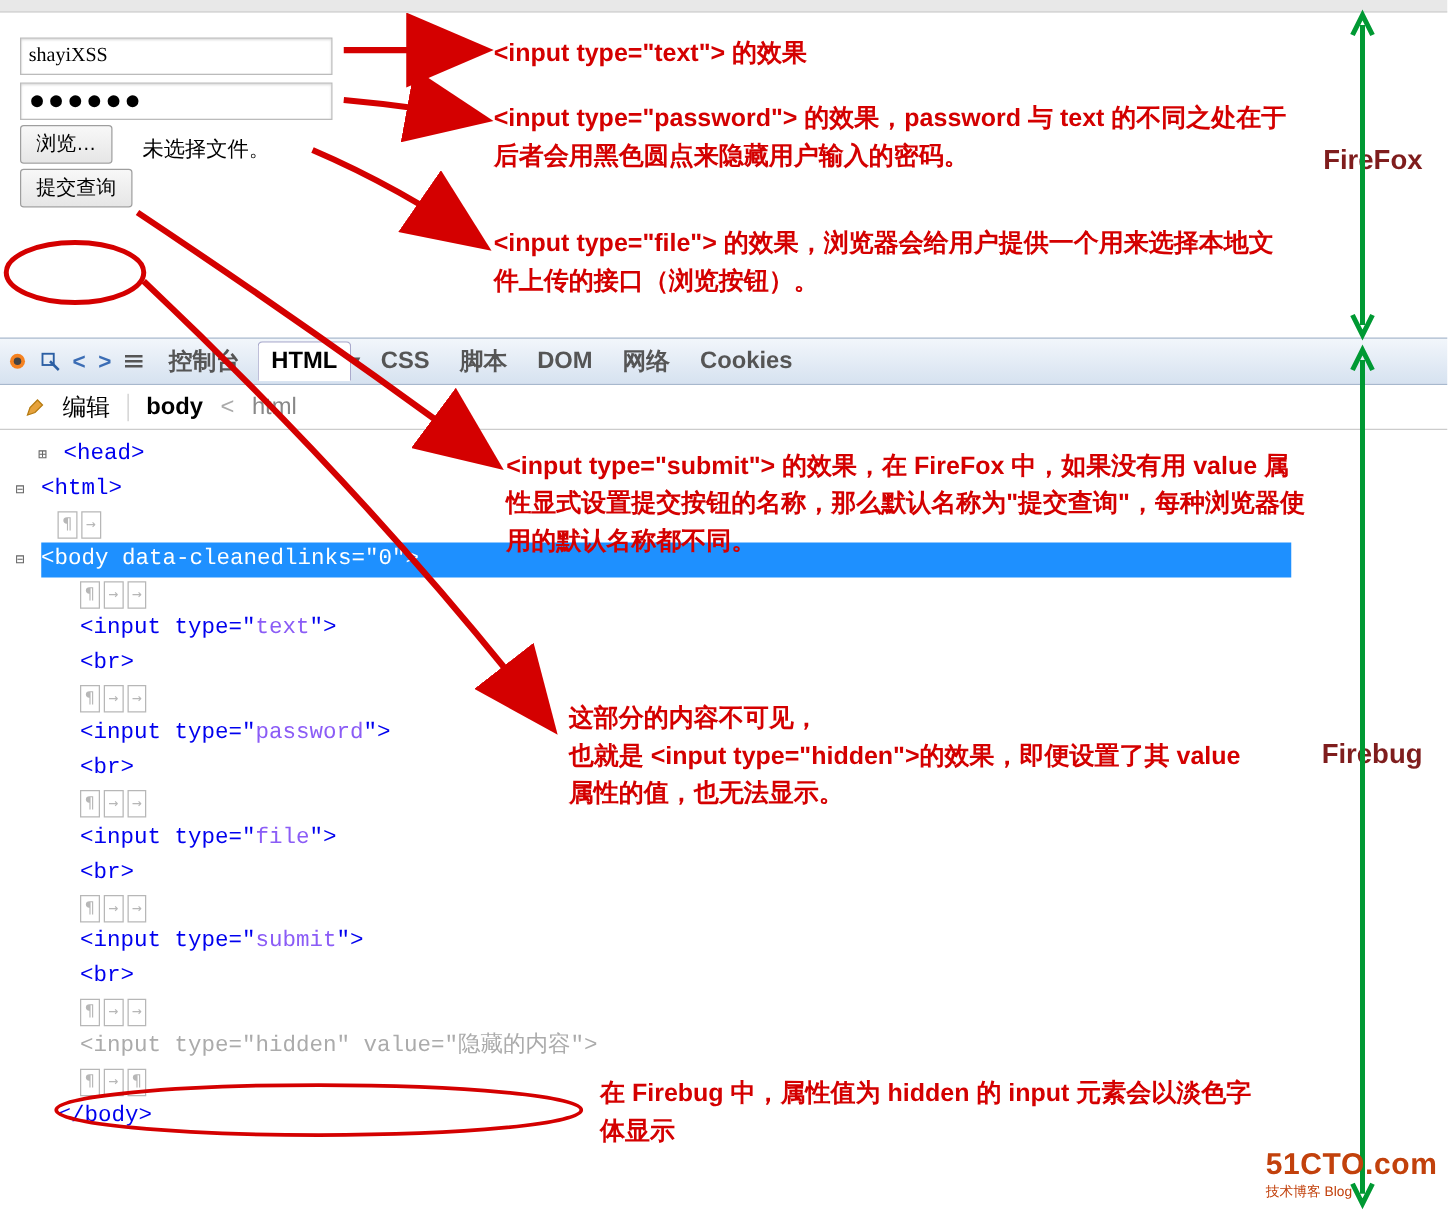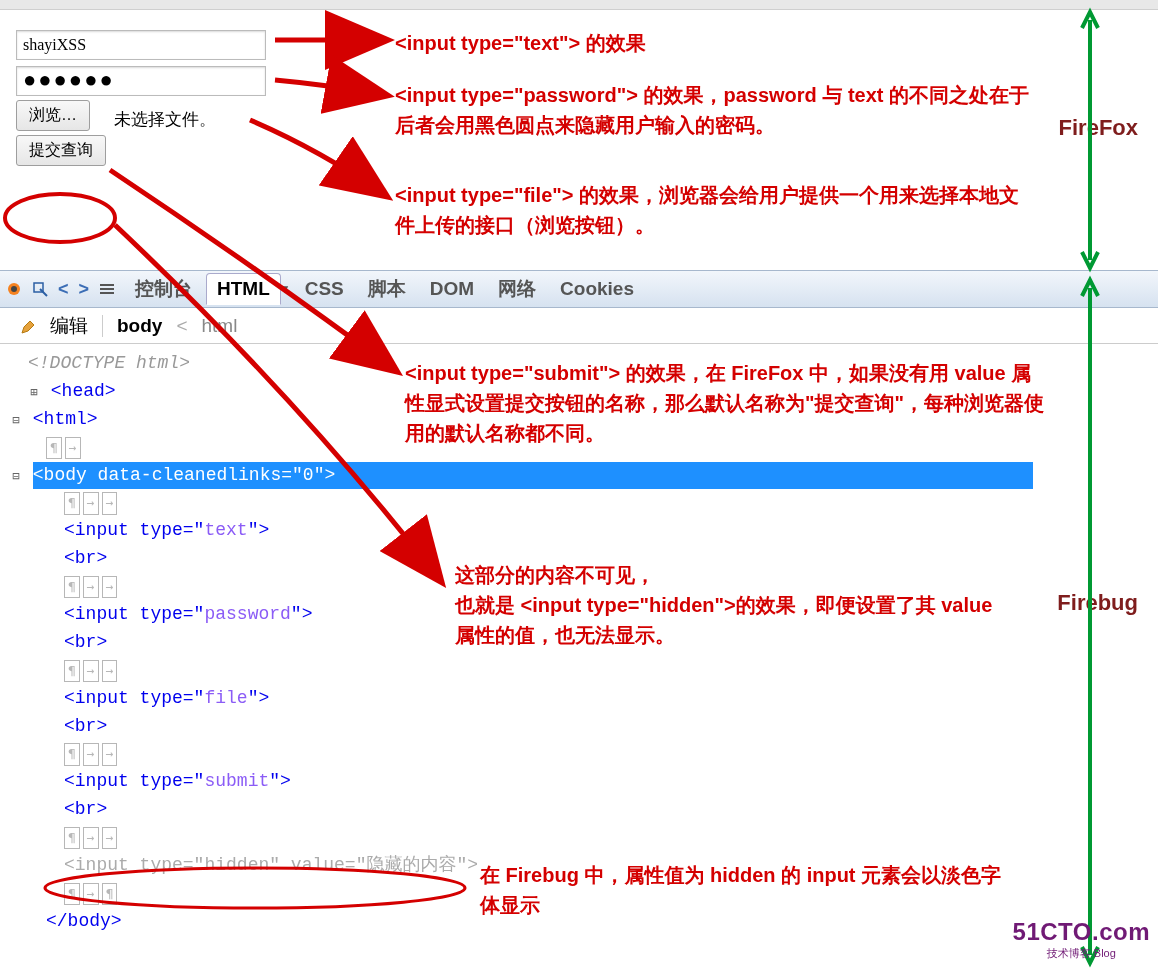--- a/index.html
+++ b/index.html
@@ -140,22 +140,22 @@
   .hl-line .attr-val { color:#fff;}
   .indent1 { padding-left:18px;}
   .indent2 { padding-left:36px;}
   .indent3 { padding-left:54px;}
   
   .overlay { position:absolute; left:0; top:0; pointer-events:none;}
   .watermark {
     position:absolute;
     right:8px;
     bottom:8px;
-    text-align:center;
-    color:#701a75;
+    text-align:left;
+    color:#c2410c;
     font-family:Arial,sans-serif;
   }
   .watermark .l1 { font-size:24px; font-weight:bold; letter-spacing:0.5px;}
   .watermark .l2 { font-size:11px;}
   .nav-arrows { color:#3b6db5; font-weight:bold; font-size:18px; cursor:pointer;}
 </style>
 </head>
 <body>
 
 <div class="top-chrome"></div>
@@ -211,21 +211,20 @@
       </svg>
   </span>
   <span>编辑</span>
   <span class="divider"></span>
   <span class="crumb-body">body</span>
   <span style="color:#aaa">&lt;</span>
   <span class="crumb-html">html</span>
 </div>
 
 <div class="source-pane">
-  <div class="src-line indent1 doctype">&lt;!DOCTYPE html&gt;</div>
   <div class="src-line indent1"><span class="expander">⊞</span> <span>&lt;head&gt;</span></div>
   <div class="src-line"><span class="expander">⊟</span> <span>&lt;html&gt;</span></div>
   <div class="src-line indent2"><span class="ws-box">¶</span><span class="ws-box">→</span></div>
   <div class="src-line"><span class="expander">⊟</span> <span class="hl-line"><span>&lt;body data-cleanedlinks="</span><span class="attr-val">0</span><span>"&gt;</span></span></div>
   <div class="src-line indent3"><span class="ws-box">¶</span><span class="ws-box">→</span><span class="ws-box">→</span></div>
   <div class="src-line indent3">&lt;input type="<span class="attr-val">text</span>"&gt;</div>
   <div class="src-line indent3">&lt;br&gt;</div>
   <div class="src-line indent3"><span class="ws-box">¶</span><span class="ws-box">→</span><span class="ws-box">→</span></div>
   <div class="src-line indent3">&lt;input type="<span class="attr-val">password</span>"&gt;</div>
   <div class="src-line indent3">&lt;br&gt;</div>

